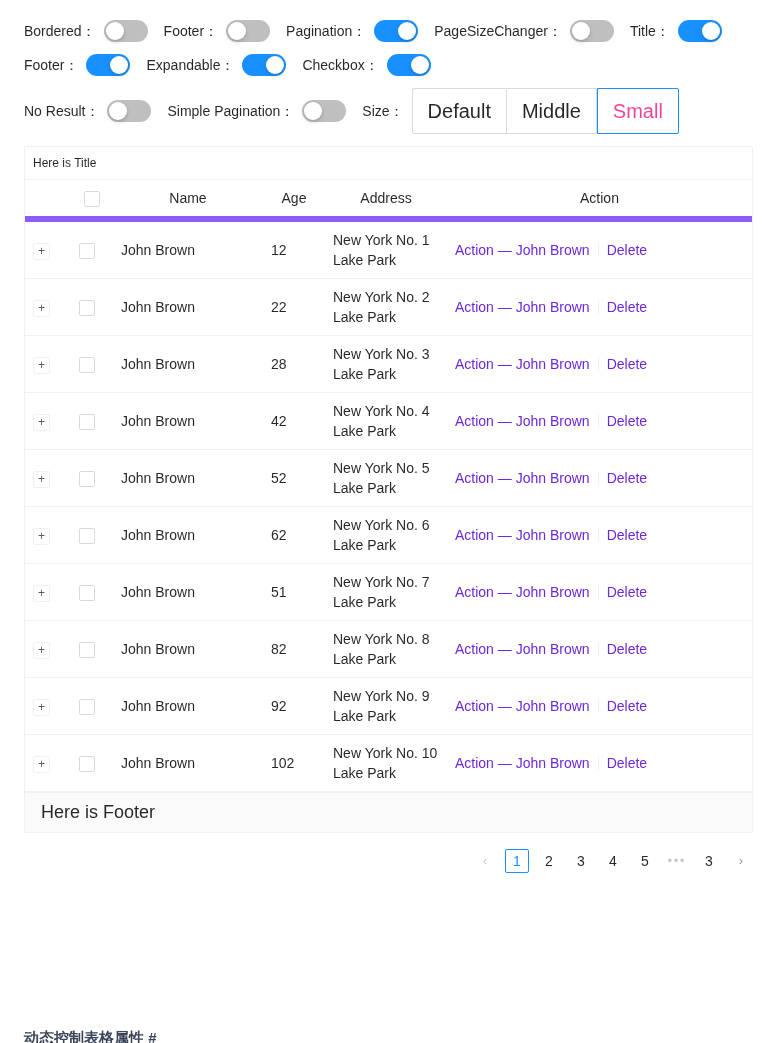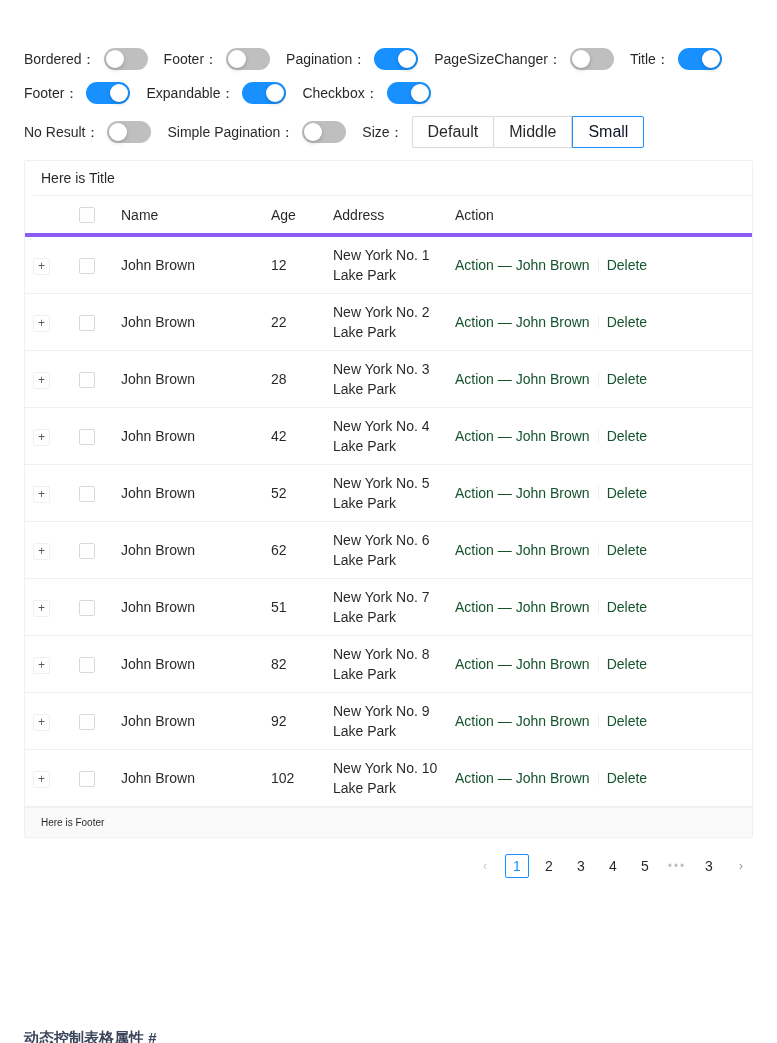--- a/index.html
+++ b/index.html
@@ -6,21 +6,21 @@
   html, body {
     margin: 0; padding: 0;
     width: 777px; height: 1043px;
     background: #ffffff;
     font-family: "Liberation Sans", "DejaVu Sans", sans-serif;
     color: rgba(0,0,0,0.85);
     overflow: hidden;
   }
 
   
-  .controls { padding: 20px 0 0 24px; margin-top: 28px; }
+  .controls { padding: 20px 0 0 24px; }
   .ctrl-row {
     display: flex;
     align-items: center;
     margin-bottom: 12px;
     flex-wrap: nowrap;
   }
   .ctrl-item {
     display: flex;
     align-items: center;
     margin-right: 16px;
@@ -57,76 +57,75 @@
   }
   .switch.on .knob { left: 24px; }
 
   
   .btn-group {
     display: inline-flex;
     margin-left: 8px;
     flex: 0 0 auto;
   }
   .btn-group .gbtn {
-    height: 32px;
+    height: 46px;
     padding: 14px 15px;
     display: inline-flex;
     align-items: center;
     justify-content: center;
-    font-size: 16px;
+    font-size: 20px;
     color: rgba(0,0,0,0.85);
     background: #fff;
     border: 1px solid #d9d9d9;
     border-left-width: 0;
     cursor: pointer;
     position: relative;
     line-height: 30px;
   }
   .btn-group .gbtn:first-child {
     border-left-width: 1px;
     border-radius: 2px 0 0 2px;
   }
   .btn-group .gbtn:last-child { border-radius: 0 2px 2px 0; }
   .btn-group .gbtn.active {
-    color: #0f172a;
+    color: #ec4899;
     border-color: #1890ff;
     border-left-width: 1px;
     z-index: 2;
   }
   .btn-group .gbtn.active + .gbtn { border-left-width: 0; }
 
   
   .table-card {
     margin: 10px 24px 0 24px;
     border: 1px solid #f0f0f0;
     border-radius: 2px;
     background: #fff;
     overflow: hidden;
   }
   .table-title {
     padding: 9px 8px;
-    font-size: 14px;
+    font-size: 12px;
     color: rgba(0,0,0,0.85);
     border-bottom: 1px solid #f0f0f0;
     background: #fff;
-    margin-left: 8px;
   }
   table.tbl {
     width: 100%;
     border-collapse: collapse;
     table-layout: fixed;
   }
   table.tbl th {
-    text-align: left;
+    text-align: center;
     font-weight: 400;
     font-size: 14px;
     color: rgba(0,0,0,0.85);
     padding: 8px 8px;
     background: #fff;
-    border-bottom: 4px solid #8b5cf6;
+    border-bottom: 6px solid #8b5cf6;
     height: 39px;
     vertical-align: middle;
   }
   table.tbl td {
     font-size: 14px;
     color: rgba(0,0,0,0.85);
     padding: 8px 8px;
     border-bottom: 1px solid #f0f0f0;
     vertical-align: middle;
     line-height: 20px;
@@ -155,32 +154,32 @@
   }
   .cbx {
     width: 16px; height: 16px;
     border: 1px solid #d9d9d9;
     border-radius: 2px;
     background: #fff;
     display: inline-block;
     cursor: pointer;
     vertical-align: middle;
   }
-  .lnk { color: #14532d; cursor: pointer; }
+  .lnk { color: #6d28d9; cursor: pointer; }
   .lnk-sep {
     display: inline-block;
     width: 1px;
     height: 14px;
     background: #f0f0f0;
     margin: 0 8px;
     vertical-align: -2px;
   }
   .table-footer {
     padding: 9px 16px;
-    font-size: 10px;
+    font-size: 18px;
     color: rgba(0,0,0,0.85);
     background: #fafafa;
     border-top: 1px solid #f0f0f0;
   }
 
   
   .pagination {
     display: flex;
     justify-content: flex-end;
     align-items: center;

